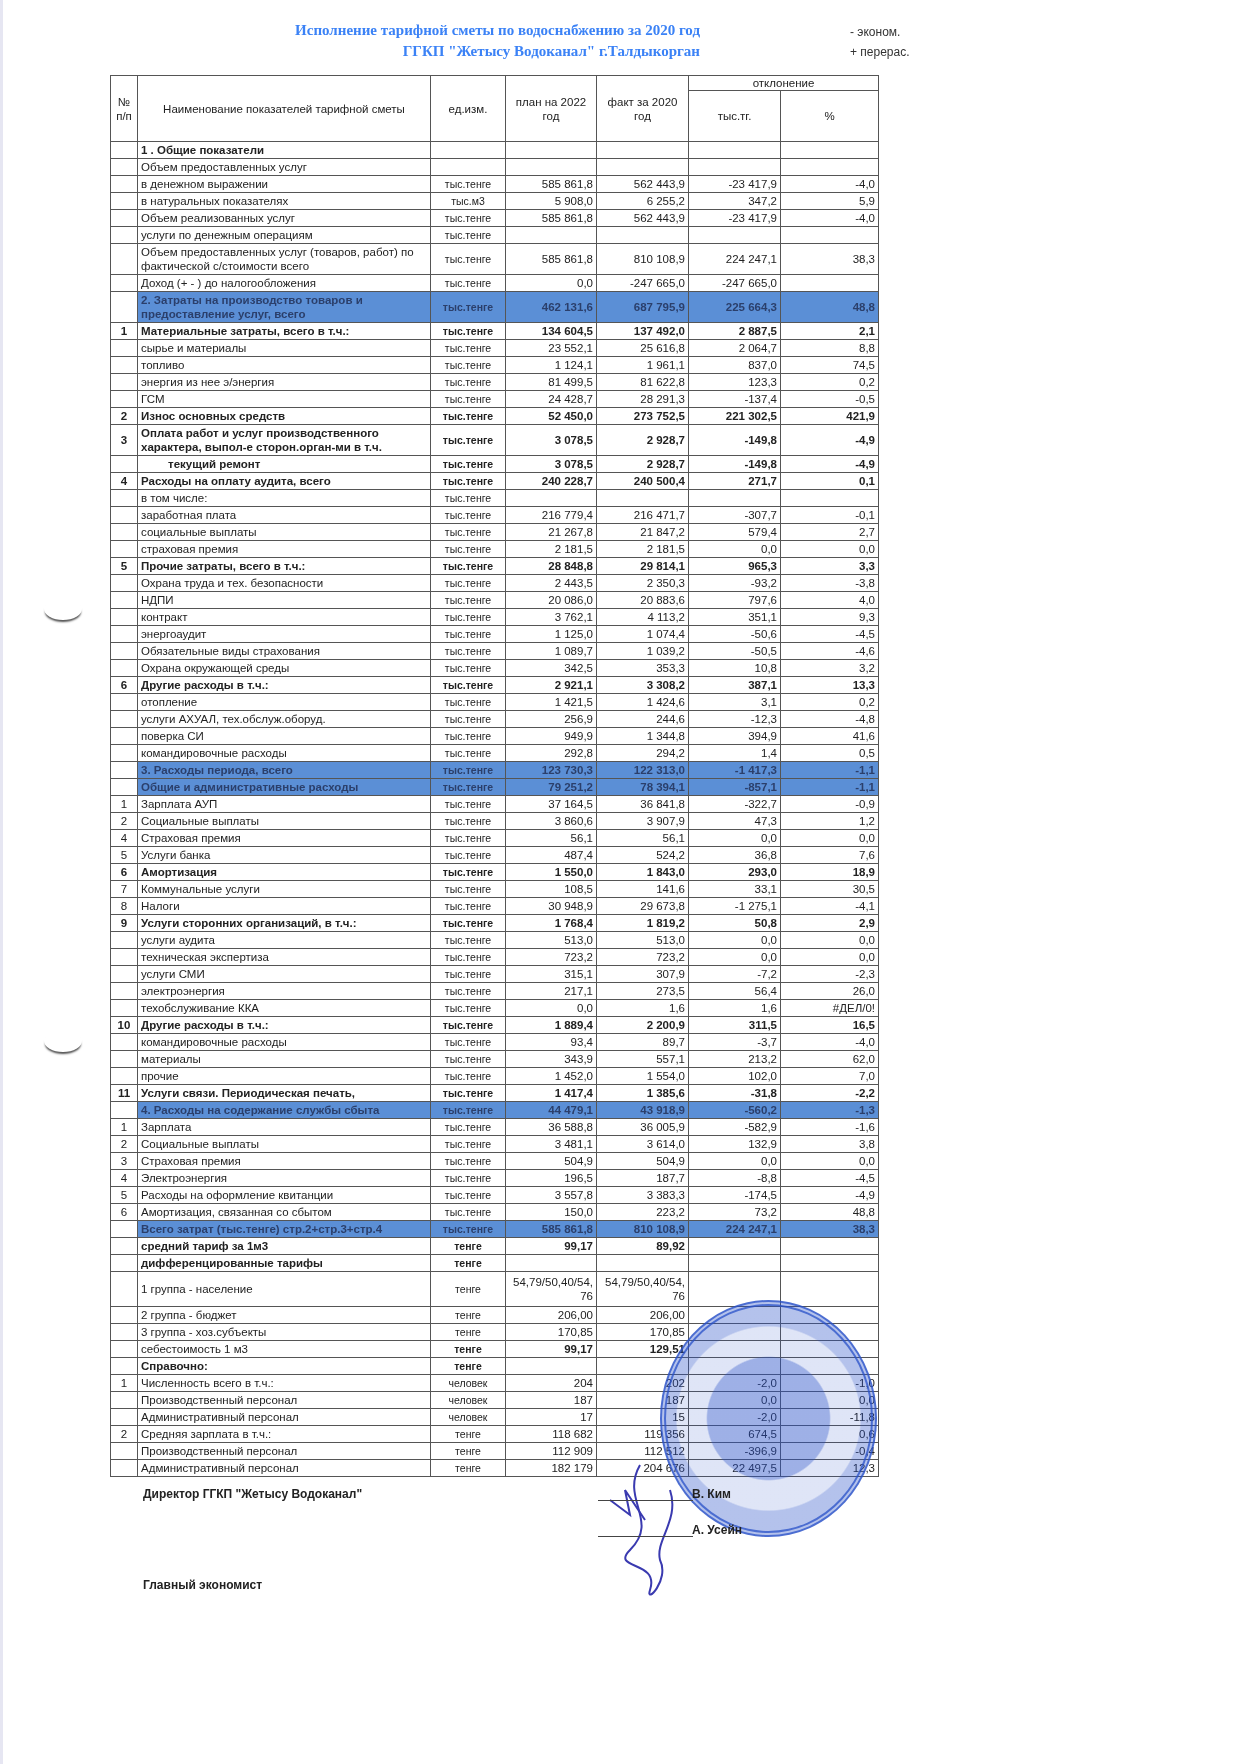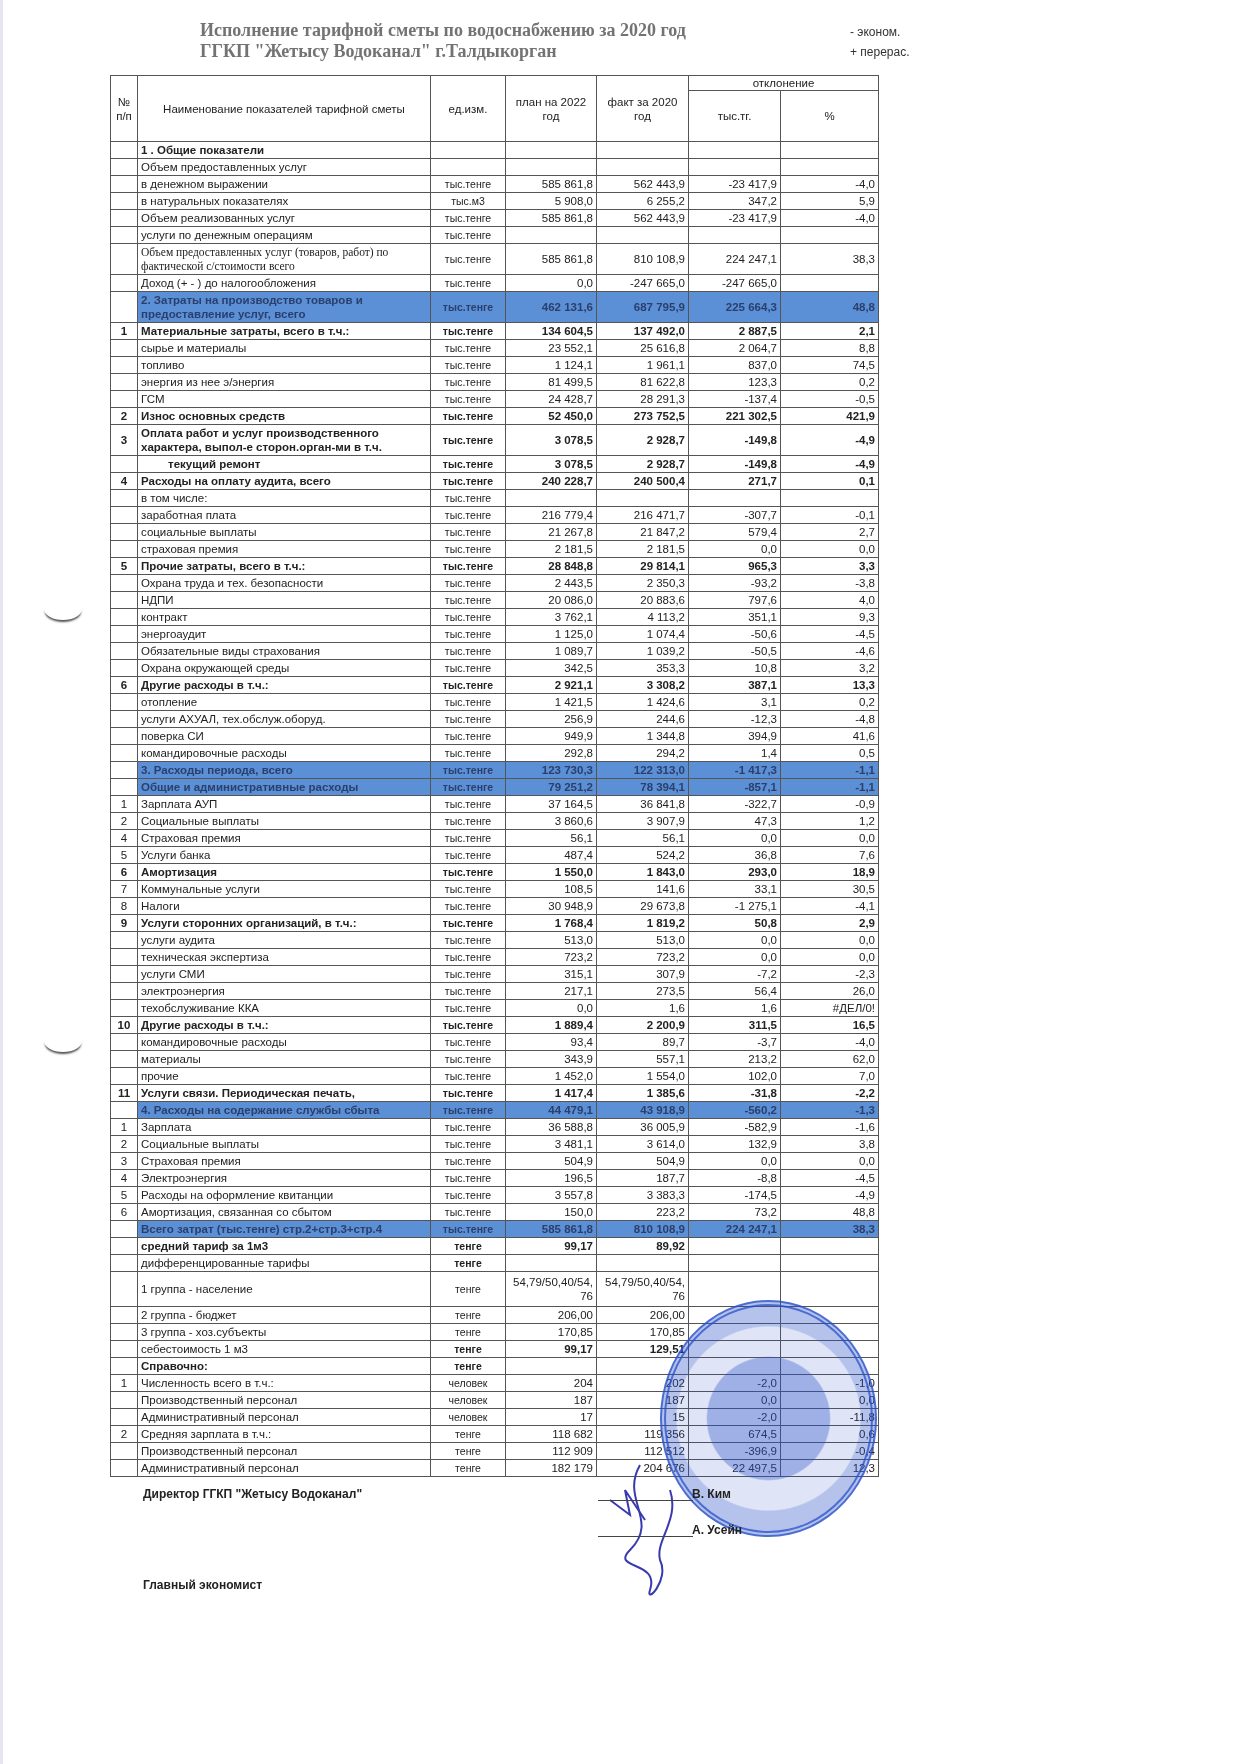--- a/index.html
+++ b/index.html
@@ -1,17 +1,17 @@
 <!DOCTYPE html>
 <html><head>
 <meta charset="utf-8">
 <style>
   html, body { margin:0; padding:0; background:#ffffff; }
   body { width:1245px; height:1764px; position:relative; overflow:hidden; font-family:"Liberation Sans", sans-serif; color:#222; }
-  .title { position:absolute; top:20px; left:200px; width:500px; text-align:left; font-family:"Liberation Serif", serif; font-weight:bold; font-size:18px; line-height:21px; color:#737373; }
+  .title { position:absolute; top:20px; left:200px; width:500px; text-align:right; font-family:"Liberation Serif", serif; font-weight:bold; font-size:15px; line-height:21px; color:#3b82f6; }
   .legend { position:absolute; top:22px; left:850px; font-size:12px; line-height:20px; color:#333; }
   .hole { position:absolute; left:44px; width:38px; height:22px; border-radius:50%; background:#fff; box-shadow:0 3px 2px -1px #555; }
   .edge { position:absolute; left:0; top:0; width:3px; height:1764px; background:#e6e6f2; }
   table.sheet { position:absolute; top:75px; left:110px; border-collapse:collapse; table-layout:fixed; width:768px; font-size:11.5px; }
   table.sheet td { border:1px solid #555; padding:0 3px; height:16px; line-height:14px; overflow:hidden; white-space:nowrap; }
   table.sheet td.wrap { white-space:normal; }
   td.num { text-align:right; }
   td.c { text-align:center; }
   td.u { text-align:center; font-size:10.5px; }
   tr.bold td { font-weight:bold; }
@@ -113,21 +113,21 @@
         <td class="c"></td>
         <td class="wrap">услуги по денежным операциям</td>
         <td class="u">тыс.тенге</td>
         <td class="num"></td>
         <td class="num"></td>
         <td class="num"></td>
         <td class="num"></td>
       </tr>
       <tr>
         <td class="c" style="height: 30px;"></td>
-        <td class="wrap" style="height: 30px; font-family: Liberation Serif, serif;">Объем предоставленных услуг (товаров, работ) по фактической с/стоимости всего</td>
+        <td class="wrap" style="height: 30px;">Объем предоставленных услуг (товаров, работ) по фактической с/стоимости всего</td>
         <td class="u" style="height: 30px;">тыс.тенге</td>
         <td class="num" style="height: 30px;">585 861,8</td>
         <td class="num" style="height: 30px;">810 108,9</td>
         <td class="num" style="height: 30px;">224 247,1</td>
         <td class="num" style="height: 30px;">38,3</td>
       </tr>
       <tr>
         <td class="c"></td>
         <td class="wrap">Доход (+ - ) до налогообложения</td>
         <td class="u">тыс.тенге</td>
@@ -626,21 +626,21 @@
         <td class="c"></td>
         <td class="wrap" style="font-weight: bold;">средний тариф за 1м3</td>
         <td class="u">тенге</td>
         <td class="num">99,17</td>
         <td class="num">89,92</td>
         <td class="num"></td>
         <td class="num"></td>
       </tr>
       <tr class="bold">
         <td class="c"></td>
-        <td class="wrap" style="font-weight: normal;">дифференцированные тарифы</td>
+        <td class="wrap" style="font-weight: bold;">дифференцированные тарифы</td>
         <td class="u">тенге</td>
         <td class="num"></td>
         <td class="num"></td>
         <td class="num"></td>
         <td class="num"></td>
       </tr>
       <tr>
         <td class="c" style="height: 34px;"></td>
         <td class="wrap" style="height: 34px;">1 группа - население</td>
         <td class="u" style="height: 34px;">тенге</td>

